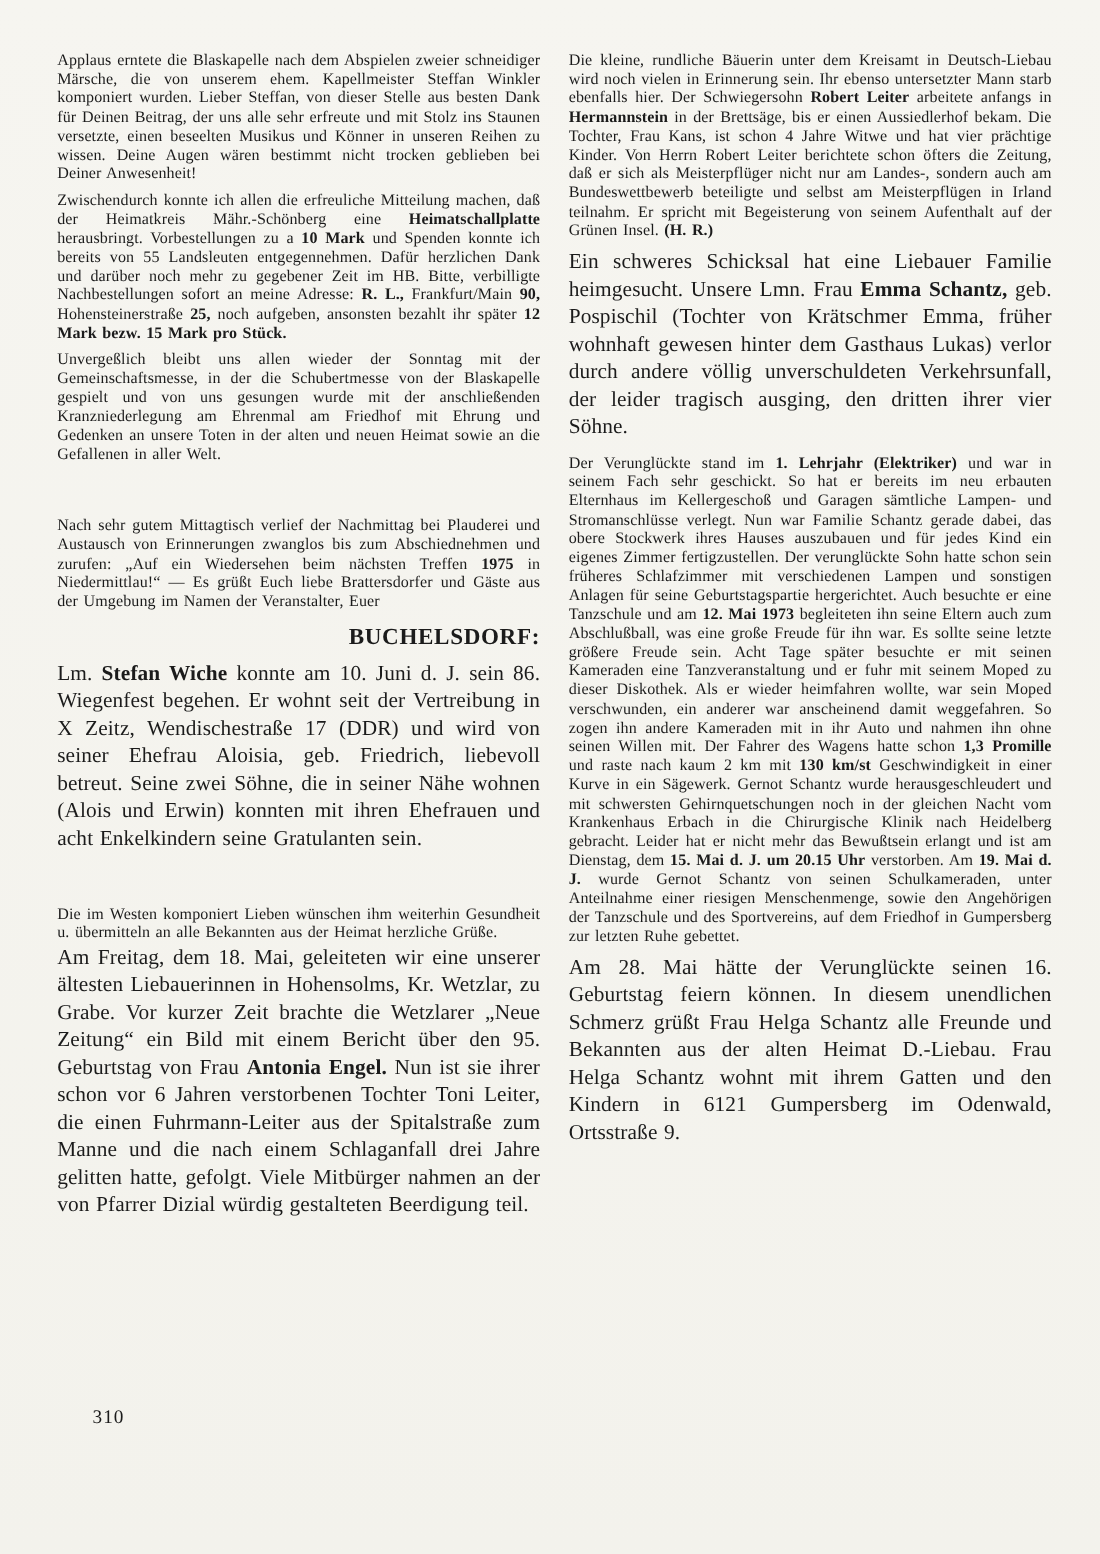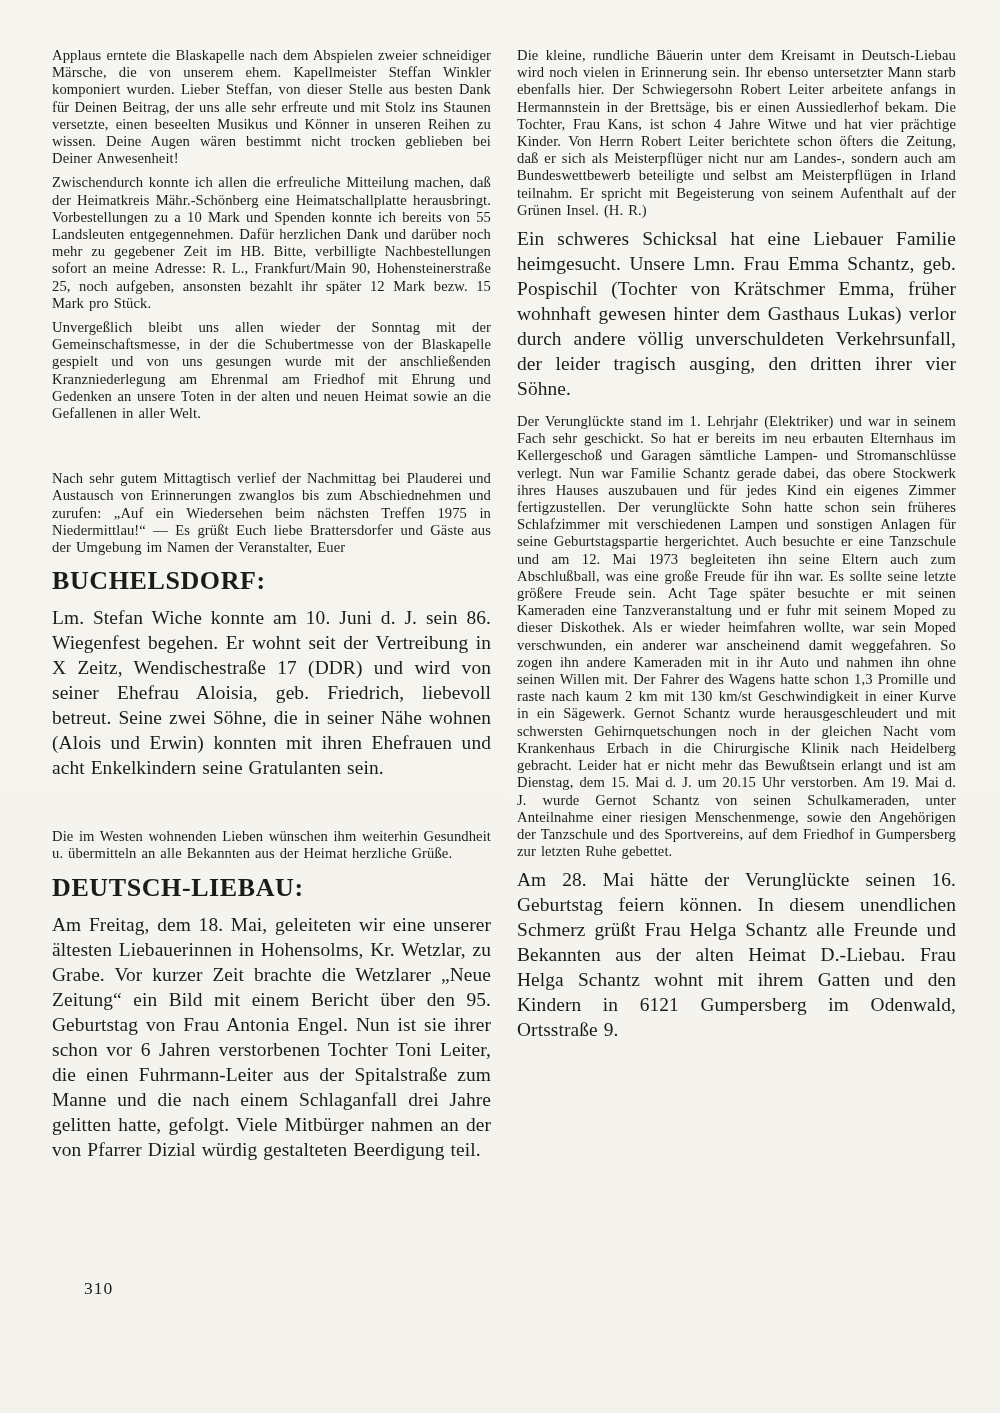--- a/index.html
+++ b/index.html
@@ -39,27 +39,28 @@
   }
   .size-large {
     font-size: 19.4px;
     line-height: 25px;
     letter-spacing: 0.1px;
     word-spacing: 1px;
     margin-bottom: 12px;
   }
   .para.tight { margin-bottom: 0; margin-top: 48px; }
   .heading {
-    font-size: 26px;
+    font-size: 21px;
     font-weight: bold;
     letter-spacing: 0.6px;
     margin: 10px 0 9px 0;
+    text-align: right;
   }
   .sig { text-align: right; }
-  .b { font-weight: normal; }
+  .b { font-weight: bold; }
   .page-number {
     position: absolute;
     left: 52px;
     top: 1278px;
     font-size: 17.5px;
     letter-spacing: 1px;
     margin-left: 32px;
   }
 </style>
 </head>
@@ -67,22 +68,21 @@
 
 <div class="page">
   <div class="columns">
     <div class="column" id="col-left">
         <p class="para size-small"><span>Applaus erntete die Blaskapelle nach dem Abspielen zweier schneidiger Märsche, die von unserem ehem. Kapellmeister Steffan Winkler komponiert wurden. Lieber Steffan, von dieser Stelle aus besten Dank für Deinen Beitrag, der uns alle sehr erfreute und mit Stolz ins Staunen versetzte, einen beseelten Musikus und Könner in unseren Reihen zu wissen. Deine Augen wären bestimmt nicht trocken geblieben bei Deiner Anwesenheit!</span></p>
         <p class="para size-small"><span>Zwischendurch konnte ich allen die erfreuliche Mitteilung machen, daß der Heimatkreis Mähr.-Schönberg eine </span><span class="b">Heimatschallplatte</span><span> herausbringt. Vorbestellungen zu a </span><span class="b">10 Mark</span><span> und Spenden konnte ich bereits von 55 Landsleuten entgegennehmen. Dafür herzlichen Dank und darüber noch mehr zu gegebener Zeit im HB. Bitte, verbilligte Nachbestellungen sofort an meine Adresse: </span><span class="b">R. L.,</span><span> Frankfurt/Main </span><span class="b">90,</span><span> Hohensteinerstraße </span><span class="b">25,</span><span> noch aufgeben, ansonsten bezahlt ihr später </span><span class="b">12 Mark bezw. 15 Mark pro Stück.</span></p>
         <p class="para size-small"><span>Unvergeßlich bleibt uns allen wieder der Sonntag mit der Gemeinschaftsmesse, in der die Schubertmesse von der Blaskapelle gespielt und von uns gesungen wurde mit der anschließenden Kranzniederlegung am Ehrenmal am Friedhof mit Ehrung und Gedenken an unsere Toten in der alten und neuen Heimat sowie an die Gefallenen in aller Welt.</span></p>
         <p class="para size-small tight"><span>Nach sehr gutem Mittagtisch verlief der Nachmittag bei Plauderei und Austausch von Erinnerungen zwanglos bis zum Abschiednehmen und zurufen: „Auf ein Wiedersehen beim nächsten Treffen </span><span class="b">1975</span><span> in Niedermittlau!“ — Es grüßt Euch liebe Brattersdorfer und Gäste aus der Umgebung im Namen der Veranstalter, Euer</span></p>
         <h2 class="heading">BUCHELSDORF:</h2>
         <p class="para size-large"><span>Lm. </span><span class="b">Stefan Wiche</span><span> konnte am 10. Juni d. J. sein 86. Wiegenfest begehen. Er wohnt seit der Vertreibung in X Zeitz, Wendischestraße 17 (DDR) und wird von seiner Ehefrau Aloisia, geb. Friedrich, liebevoll betreut. Seine zwei Söhne, die in seiner Nähe wohnen (Alois und Erwin) konnten mit ihren Ehefrauen und acht Enkelkindern seine Gratulanten sein.</span></p>
-        <p class="para size-small tight"><span>Die im Westen wohnenden Lieben wünschen ihm weiterhin Gesundheit u. übermitteln an alle Bekannten aus der Heimat herzliche Grüße.</span></p>
-        <h2 class="heading">DEUTSCH-LIEBAU:</h2>
+        <p class="para size-small tight"><span>Die im Westen komponiert Lieben wünschen ihm weiterhin Gesundheit u. übermitteln an alle Bekannten aus der Heimat herzliche Grüße.</span></p>
         <p class="para size-large"><span>Am Freitag, dem 18. Mai, geleiteten wir eine unserer ältesten Liebauerinnen in Hohensolms, Kr. Wetzlar, zu Grabe. Vor kurzer Zeit brachte die Wetzlarer „Neue Zeitung“ ein Bild mit einem Bericht über den 95. Geburtstag von Frau </span><span class="b">Antonia Engel.</span><span> Nun ist sie ihrer schon vor 6 Jahren verstorbenen Tochter Toni Leiter, die einen Fuhrmann-Leiter aus der Spitalstraße zum Manne und die nach einem Schlaganfall drei Jahre gelitten hatte, gefolgt. Viele Mitbürger nahmen an der von Pfarrer Dizial würdig gestalteten Beerdigung teil.</span></p>
       </div>
     <div class="column" id="col-right">
         <p class="para size-small"><span>Die kleine, rundliche Bäuerin unter dem Kreisamt in Deutsch-Liebau wird noch vielen in Erinnerung sein. Ihr ebenso untersetzter Mann starb ebenfalls hier. Der Schwiegersohn </span><span class="b">Robert Leiter</span><span> arbeitete anfangs in </span><span class="b">Hermannstein</span><span> in der Brettsäge, bis er einen Aussiedlerhof bekam. Die Tochter, Frau Kans, ist schon 4 Jahre Witwe und hat vier prächtige Kinder. Von Herrn Robert Leiter berichtete schon öfters die Zeitung, daß er sich als Meisterpflüger nicht nur am Landes-, sondern auch am Bundeswettbewerb beteiligte und selbst am Meisterpflügen in Irland teilnahm. Er spricht mit Begeisterung von seinem Aufenthalt auf der Grünen Insel. </span><span class="b">(H. R.)</span></p>
         <p class="para size-large"><span>Ein schweres Schicksal hat eine Liebauer Familie heimgesucht. Unsere Lmn. Frau </span><span class="b">Emma Schantz,</span><span> geb. Pospischil (Tochter von Krätschmer Emma, früher wohnhaft gewesen hinter dem Gasthaus Lukas) verlor durch andere völlig unverschuldeten Verkehrsunfall, der leider tragisch ausging, den dritten ihrer vier Söhne.</span></p>
         <p class="para size-small"><span>Der Verunglückte stand im </span><span class="b">1. Lehrjahr (Elektriker)</span><span> und war in seinem Fach sehr geschickt. So hat er bereits im neu erbauten Elternhaus im Kellergeschoß und Garagen sämtliche Lampen- und Stromanschlüsse verlegt. Nun war Familie Schantz gerade dabei, das obere Stockwerk ihres Hauses auszubauen und für jedes Kind ein eigenes Zimmer fertigzustellen. Der verunglückte Sohn hatte schon sein früheres Schlafzimmer mit verschiedenen Lampen und sonstigen Anlagen für seine Geburtstagspartie hergerichtet. Auch besuchte er eine Tanzschule und am </span><span class="b">12. Mai 1973</span><span> begleiteten ihn seine Eltern auch zum Abschlußball, was eine große Freude für ihn war. Es sollte seine letzte größere Freude sein. Acht Tage später besuchte er mit seinen Kameraden eine Tanzveranstaltung und er fuhr mit seinem Moped zu dieser Diskothek. Als er wieder heimfahren wollte, war sein Moped verschwunden, ein anderer war anscheinend damit weggefahren. So zogen ihn andere Kameraden mit in ihr Auto und nahmen ihn ohne seinen Willen mit. Der Fahrer des Wagens hatte schon </span><span class="b">1,3 Promille</span><span> und raste nach kaum 2 km mit </span><span class="b">130 km/st</span><span> Geschwindigkeit in einer Kurve in ein Sägewerk. Gernot Schantz wurde herausgeschleudert und mit schwersten Gehirnquetschungen noch in der gleichen Nacht vom Krankenhaus Erbach in die Chirurgische Klinik nach Heidelberg gebracht. Leider hat er nicht mehr das Bewußtsein erlangt und ist am Dienstag, dem </span><span class="b">15. Mai d. J. um 20.15 Uhr</span><span> verstorben. Am </span><span class="b">19. Mai d. J.</span><span> wurde Gernot Schantz von seinen Schulkameraden, unter Anteilnahme einer riesigen Menschenmenge, sowie den Angehörigen der Tanzschule und des Sportvereins, auf dem Friedhof in Gumpersberg zur letzten Ruhe gebettet.</span></p>
         <p class="para size-large"><span>Am 28. Mai hätte der Verunglückte seinen 16. Geburtstag feiern können. In diesem unendlichen Schmerz grüßt Frau Helga Schantz alle Freunde und Bekannten aus der alten Heimat D.-Liebau. Frau Helga Schantz wohnt mit ihrem Gatten und den Kindern in 6121 Gumpersberg im Odenwald, Ortsstraße 9.</span></p>
       </div>
   </div>
   <div class="page-number">310</div>

